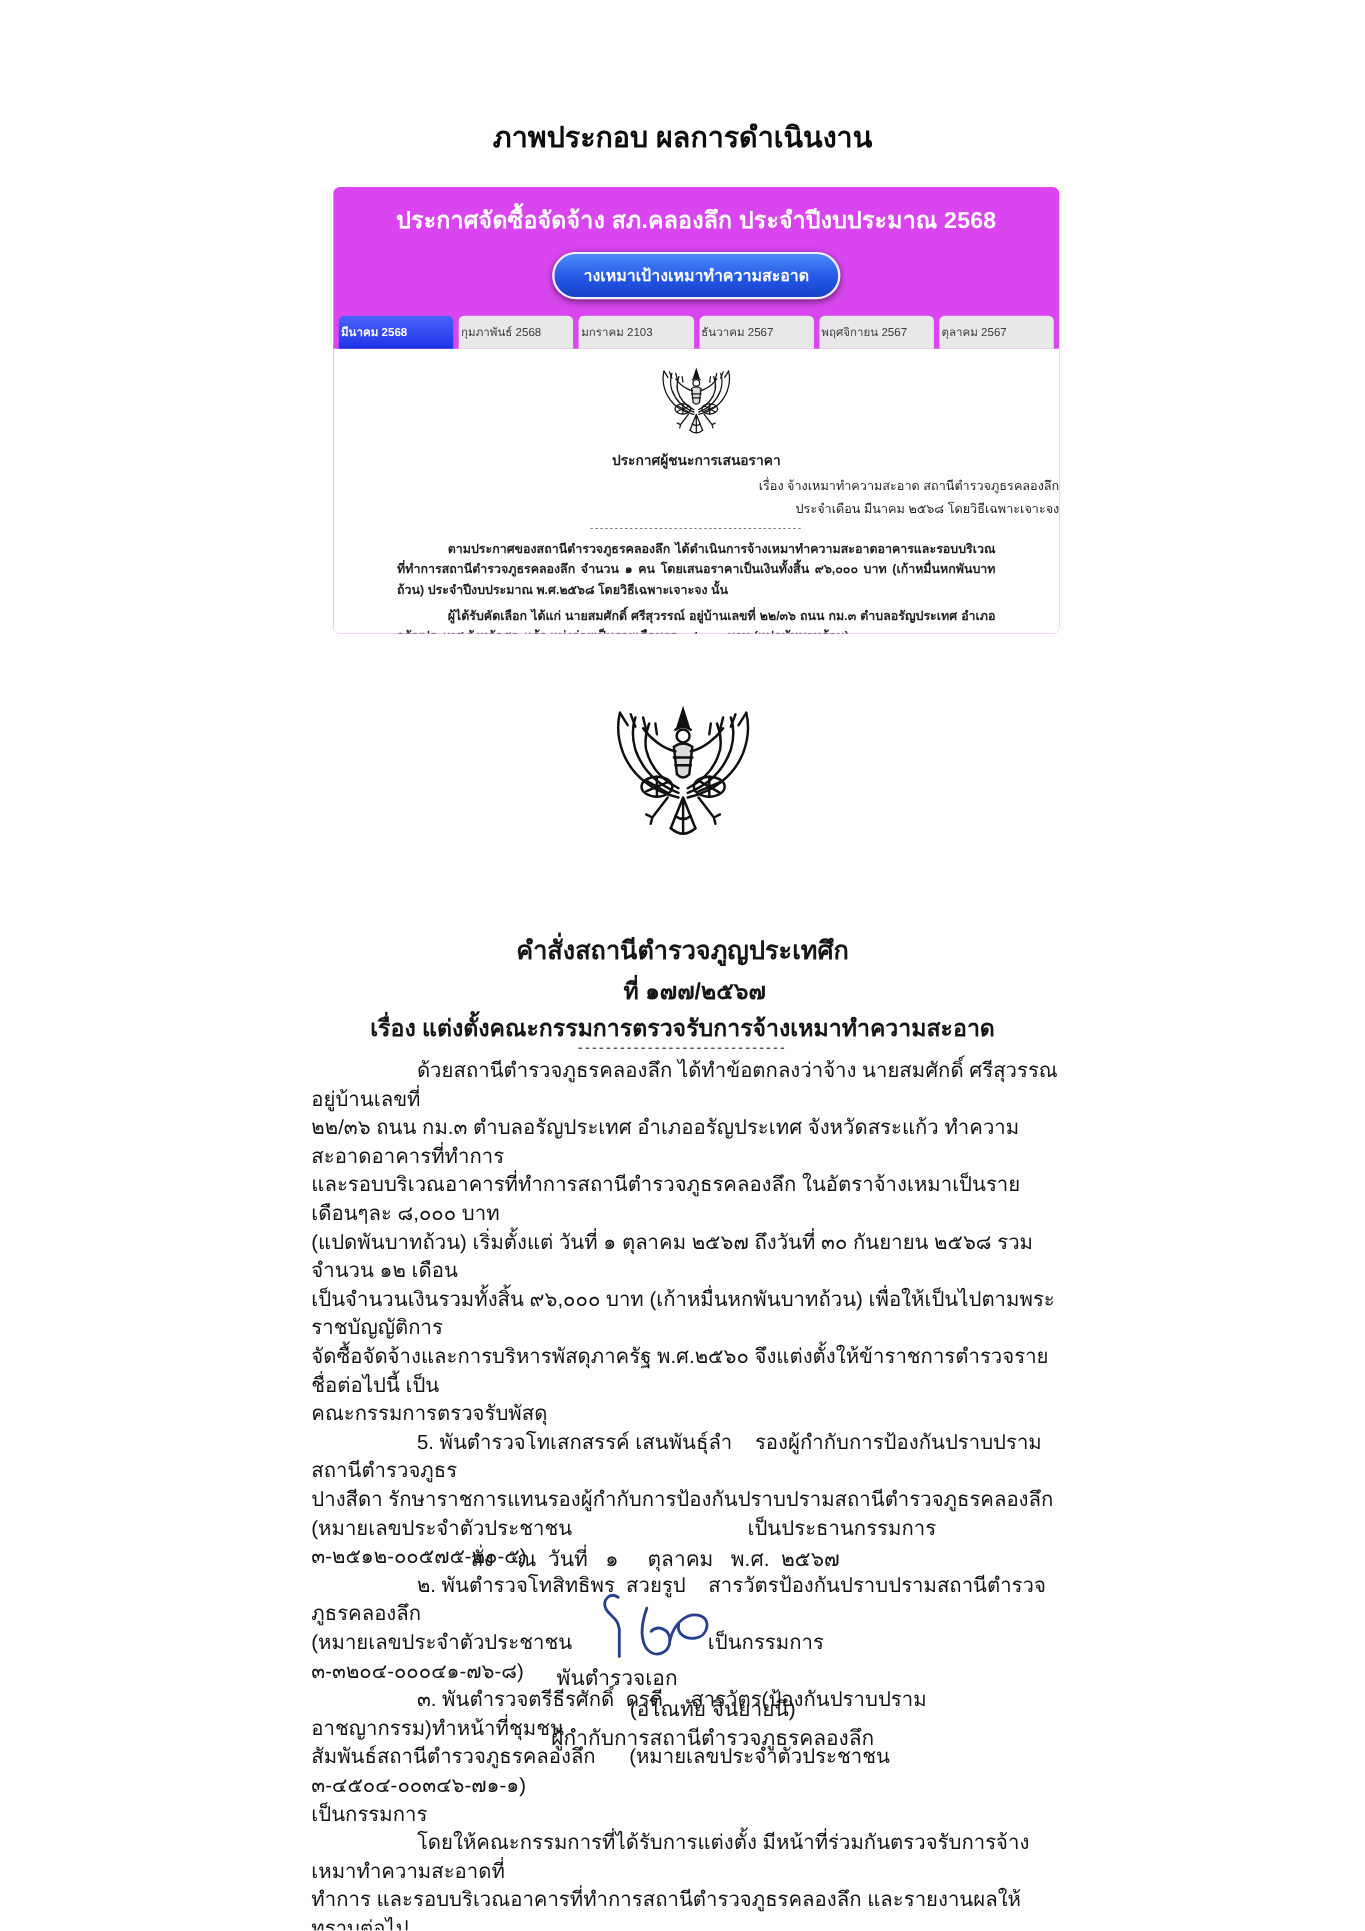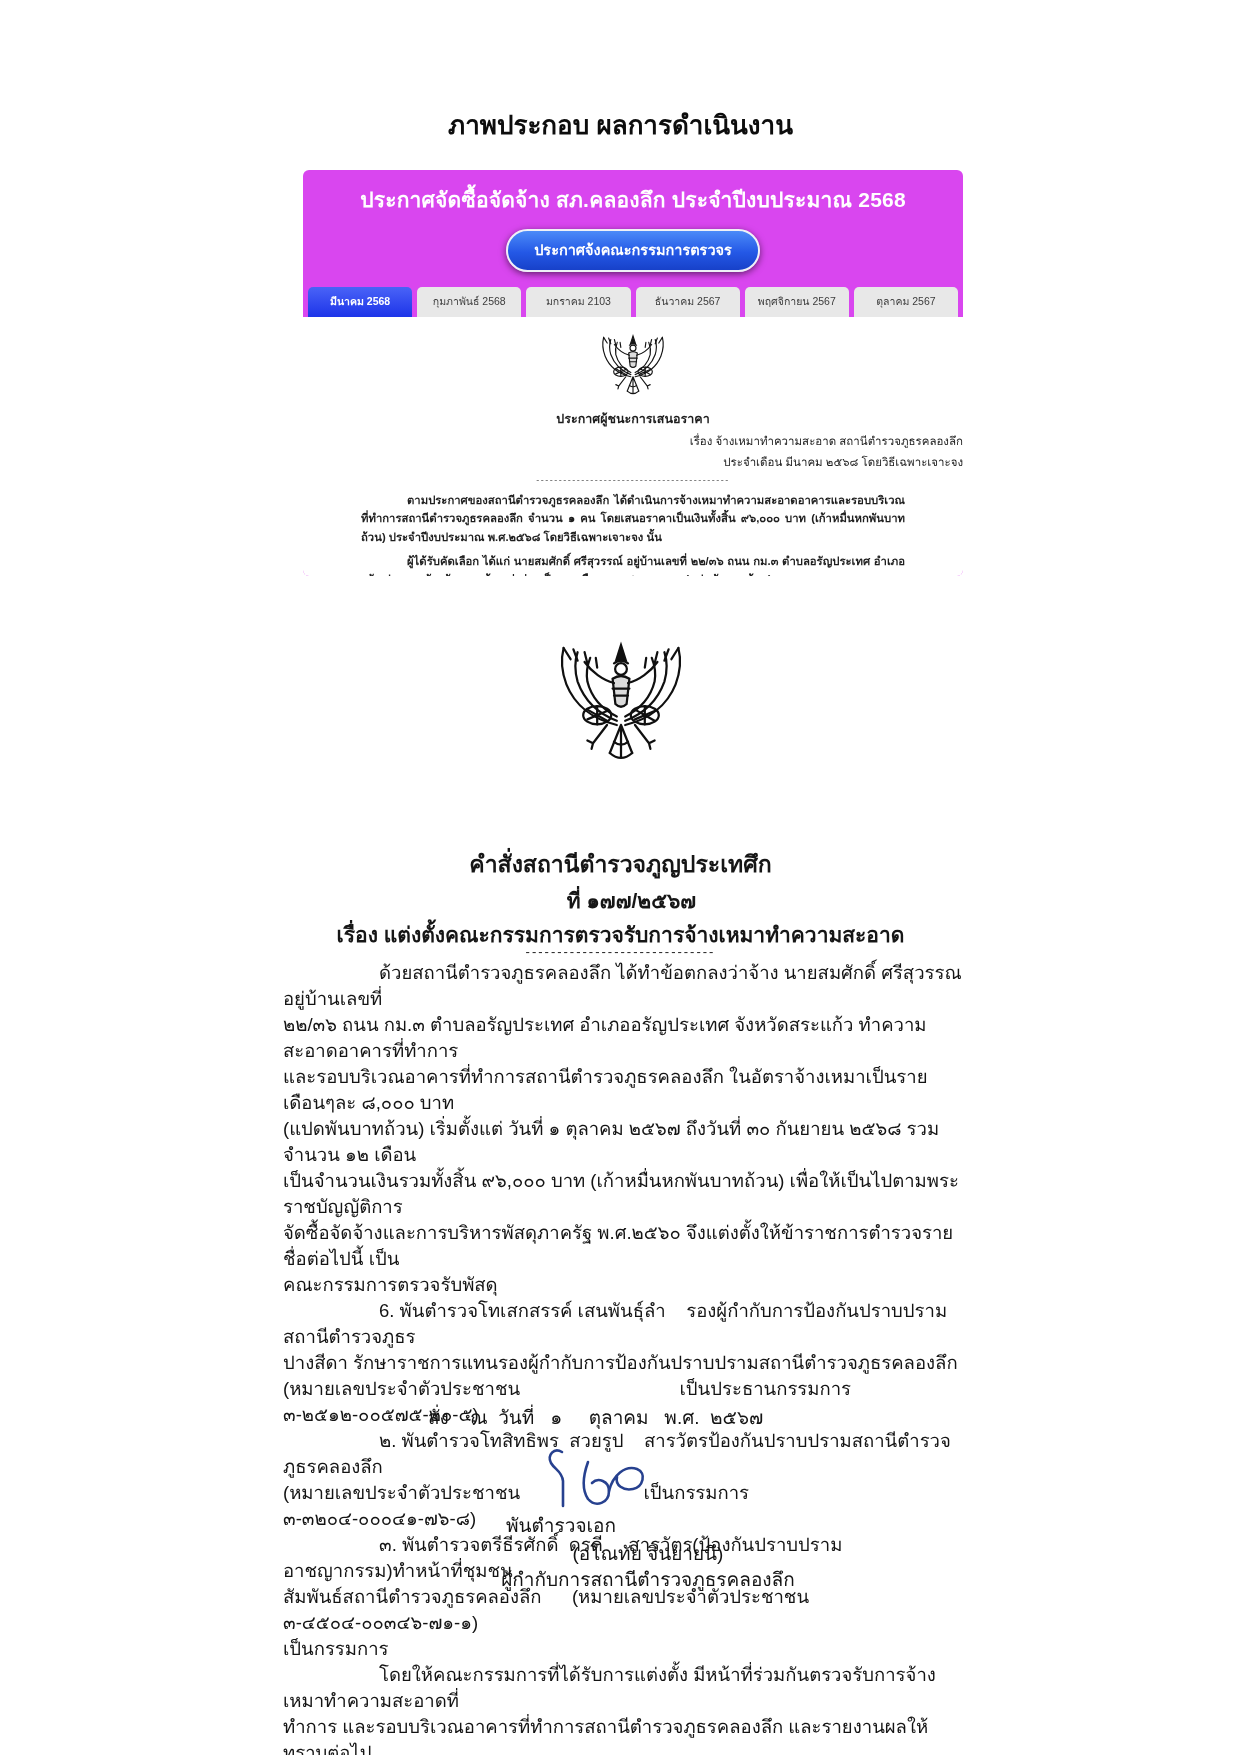--- a/index.html
+++ b/index.html
@@ -31,21 +31,21 @@
     display:block; margin:13px auto 0; width:fit-content;
     padding:7px 26px 9px;
     background:linear-gradient(180deg,#4b8bf8 0%, #2458e6 55%, #1741c9 100%);
     border:2px solid #eef1f7; border-radius:999px;
     color:#fff; font-size:14.5px; font-weight:700;
     box-shadow:0 2px 7px rgba(0,0,0,.55);
     cursor:pointer;
   }
   .tabs { display:flex; gap:5px; padding:15px 5px 0; }
   .tab {
-    flex:1; text-align:center; font-size:10.5px; padding:6px 2px 7px;
+    flex:1; font-size:10.5px; padding:6px 2px 7px;
     background:#e8e8e8; color:#3c3c3c; border-radius:5px 5px 0 0;
     cursor:pointer; overflow:hidden; white-space:nowrap;
   }
   .tab.active {
     background:linear-gradient(180deg,#4a63f7 0%, #1d34e8 100%);
     color:#fff; font-weight:600;
   }
 
   .doc-preview { background:#fff; height:100%; padding-top:13px; }
   .garuda-sm { display:block; margin:0 auto; width:86px; height:72px; color:#141414; }
@@ -127,21 +127,21 @@
   </defs>
 </svg>
 
 <div class="page">
 
   <div class="page-title">ภาพประกอบ ผลการดำเนินงาน</div>
 
   <div class="panel">
     <div class="panel-header">ประกาศจัดซื้อจัดจ้าง สภ.คลองลึก ประจำปีงบประมาณ 2568</div>
 
-    <button class="announce-btn">ประกาศจ้งคณะกรรมการตรวจร</button>
+    <button class="announce-btn">างเหมาเป้างเหมาทำความสะอาด</button>
 
     <div class="tabs">
       <div class="tab active">มีนาคม 2568</div>
       <div class="tab">กุมภาพันธ์ 2568</div>
       <div class="tab">มกราคม 2103</div>
       <div class="tab">ธันวาคม 2567</div>
       <div class="tab">พฤศจิกายน 2567</div>
       <div class="tab">ตุลาคม 2567</div>
     </div>
 
@@ -169,21 +169,21 @@
 
   <div class="doc-body">
     <div class="doc-line indent">ด้วยสถานีตำรวจภูธรคลองลึก ได้ทำข้อตกลงว่าจ้าง นายสมศักดิ์ ศรีสุวรรณ อยู่บ้านเลขที่</div>
     <div class="doc-line">๒๒/๓๖ ถนน กม.๓ ตำบลอรัญประเทศ อำเภออรัญประเทศ จังหวัดสระแก้ว ทำความสะอาดอาคารที่ทำการ</div>
     <div class="doc-line">และรอบบริเวณอาคารที่ทำการสถานีตำรวจภูธรคลองลึก ในอัตราจ้างเหมาเป็นรายเดือนๆละ ๘,๐๐๐ บาท</div>
     <div class="doc-line">(แปดพันบาทถ้วน) เริ่มตั้งแต่ วันที่ ๑ ตุลาคม ๒๕๖๗ ถึงวันที่ ๓๐ กันยายน ๒๕๖๘ รวมจำนวน ๑๒ เดือน</div>
     <div class="doc-line">เป็นจำนวนเงินรวมทั้งสิ้น ๙๖,๐๐๐ บาท (เก้าหมื่นหกพันบาทถ้วน) เพื่อให้เป็นไปตามพระราชบัญญัติการ</div>
     <div class="doc-line">จัดซื้อจัดจ้างและการบริหารพัสดุภาครัฐ พ.ศ.๒๕๖๐ จึงแต่งตั้งให้ข้าราชการตำรวจรายชื่อต่อไปนี้ เป็น</div>
     <div class="doc-line">คณะกรรมการตรวจรับพัสดุ</div>
 
-    <div class="doc-line indent">6. พันตำรวจโทเสกสรรค์ เสนพันธุ์ลำ    รองผู้กำกับการป้องกันปราบปรามสถานีตำรวจภูธร</div>
+    <div class="doc-line indent">5. พันตำรวจโทเสกสรรค์ เสนพันธุ์ลำ    รองผู้กำกับการป้องกันปราบปรามสถานีตำรวจภูธร</div>
     <div class="doc-line">ปางสีดา รักษาราชการแทนรองผู้กำกับการป้องกันปราบปรามสถานีตำรวจภูธรคลองลึก</div>
     <div class="doc-line split">
       <span>(หมายเลขประจำตัวประชาชน ๓-๒๕๑๒-๐๐๕๗๕-๒๐-๕)</span>
       <span class="role1">เป็นประธานกรรมการ</span>
     </div>
 
     <div class="doc-line indent">๒. พันตำรวจโทสิทธิพร  สวยรูป    สารวัตรป้องกันปราบปรามสถานีตำรวจภูธรคลองลึก</div>
     <div class="doc-line split">
       <span>(หมายเลขประจำตัวประชาชน ๓-๓๒๐๔-๐๐๐๔๑-๗๖-๘)</span>
       <span class="role2">เป็นกรรมการ</span>

